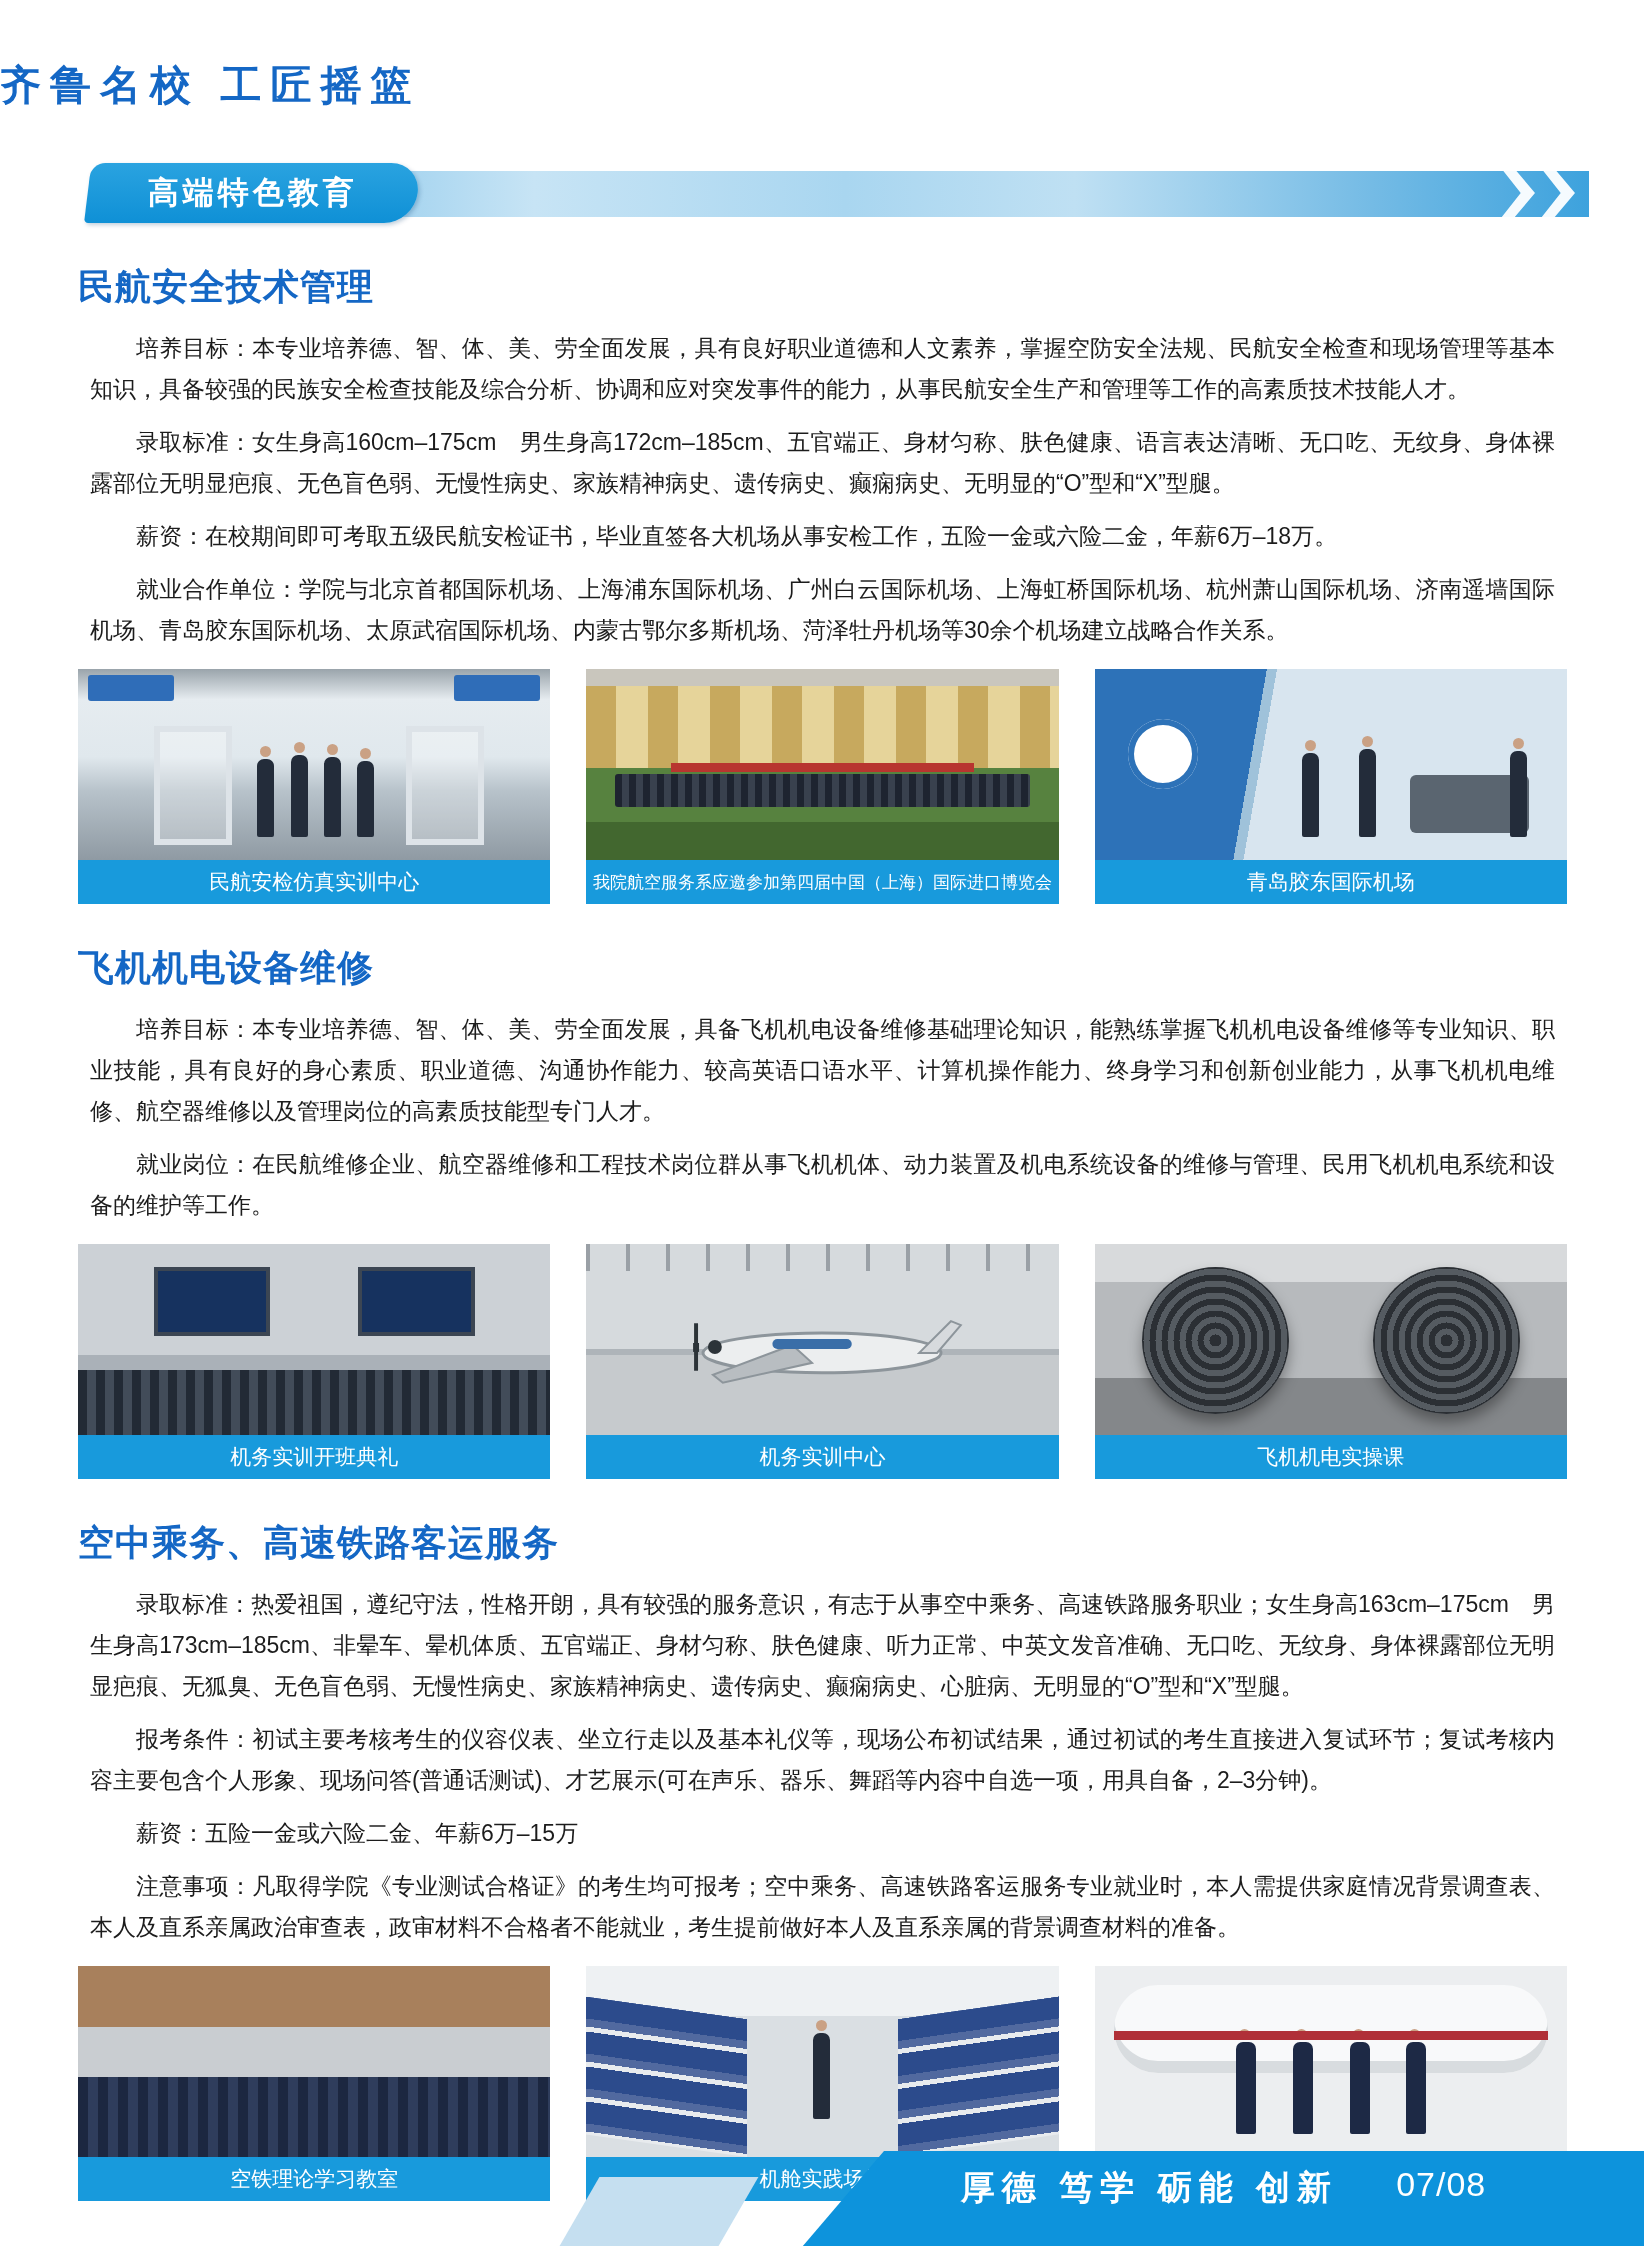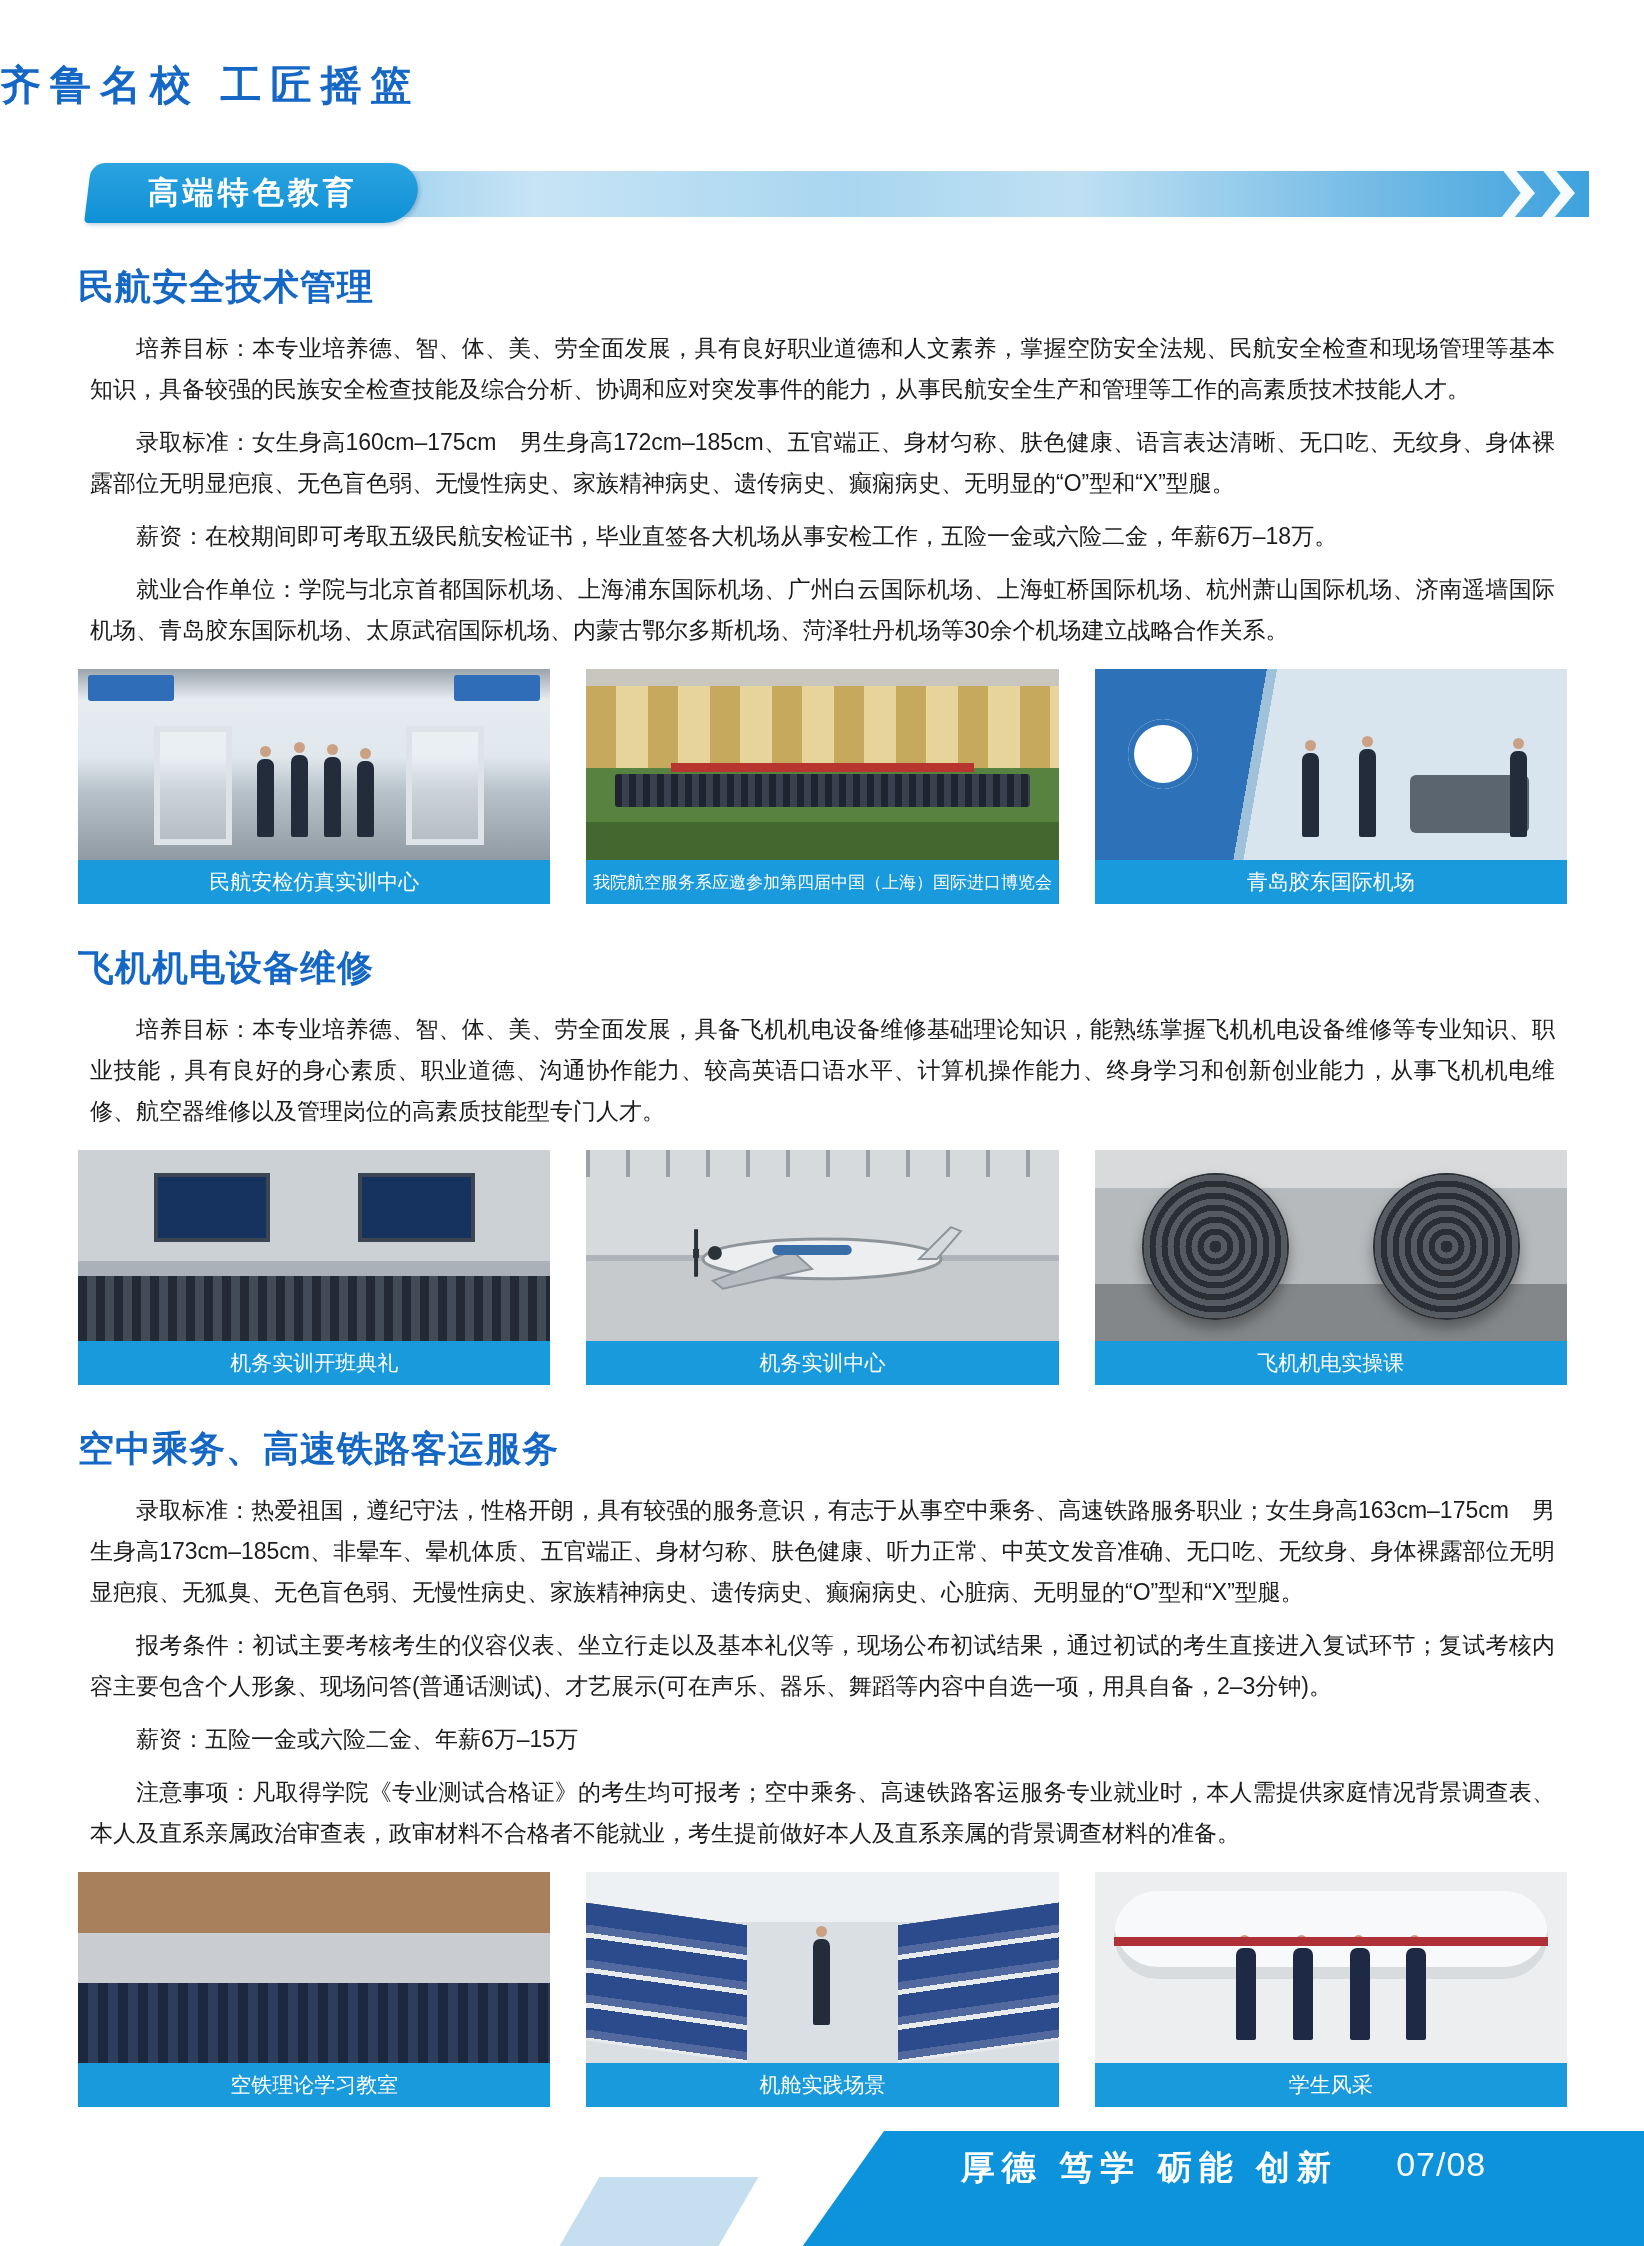--- a/index.html
+++ b/index.html
@@ -115,21 +115,21 @@
     background:#f8f9fa;border-radius:44px;box-shadow:inset 0 -12px 0 #d8dcdf;}
   .s9::after{content:"";position:absolute;top:34%;left:4%;right:4%;height:9px;background:#b03038;}
   .s9 .psn{height:92px;width:20px;background:#1d2945;}
 
   
   .footer-deco{
     position:absolute;left:559px;bottom:0;width:159px;height:70px;
     background:#c5dff0;transform:skewX(-30deg);transform-origin:left bottom;
   }
   .footer-band{
-    position:absolute;left:802px;right:0;bottom:0;height:116px;background:#0d93dc;
+    position:absolute;left:802px;right:0;bottom:0;height:96px;background:#0d93dc;
     clip-path:polygon(82px 0,100% 0,100% 100%,0 100%);
     display:flex;justify-content:center;align-items:flex-start;padding-top:14px;box-sizing:border-box;
   }
   .footer-motto{color:#fff;font-size:34px;font-weight:bold;letter-spacing:7px;}
   .footer-page{color:#fff;font-size:34px;font-weight:normal;margin-left:58px;letter-spacing:1px;}
 </style>
 </head>
 <body>
 
 <div class="slogan">齐鲁名校 工匠摇篮</div>
@@ -187,20 +187,21 @@
           <i class="psn" style="left:88%;height:86px;"></i>
         </div>
         <figcaption>青岛胶东国际机场</figcaption>
       </figure>
     </div>
   </section>
 
   <section>
     <h2 class="sec-title">飞机机电设备维修</h2>
     <p class="body-par">培养目标：本专业培养德、智、体、美、劳全面发展，具备飞机机电设备维修基础理论知识，能熟练掌握飞机机电设备维修等专业知识、职业技能，具有良好的身心素质、职业道德、沟通协作能力、较高英语口语水平、计算机操作能力、终身学习和创新创业能力，从事飞机机电维修、航空器维修以及管理岗位的高素质技能型专门人才。</p>
+    <p class="body-par">就业岗位：在民航维修企业、航空器维修和工程技术岗位群从事飞机机体、动力装置及机电系统设备的维修与管理、民用飞机机电系统和设备的维护等工作。</p>
 
     <div class="photo-grid">
       <figure>
         <div class="ph s4">
           <span class="screen" style="left:16%;"></span>
           <span class="screen" style="right:16%;"></span>
           <span class="crowd"></span>
         </div>
         <figcaption>机务实训开班典礼</figcaption>
       </figure>

